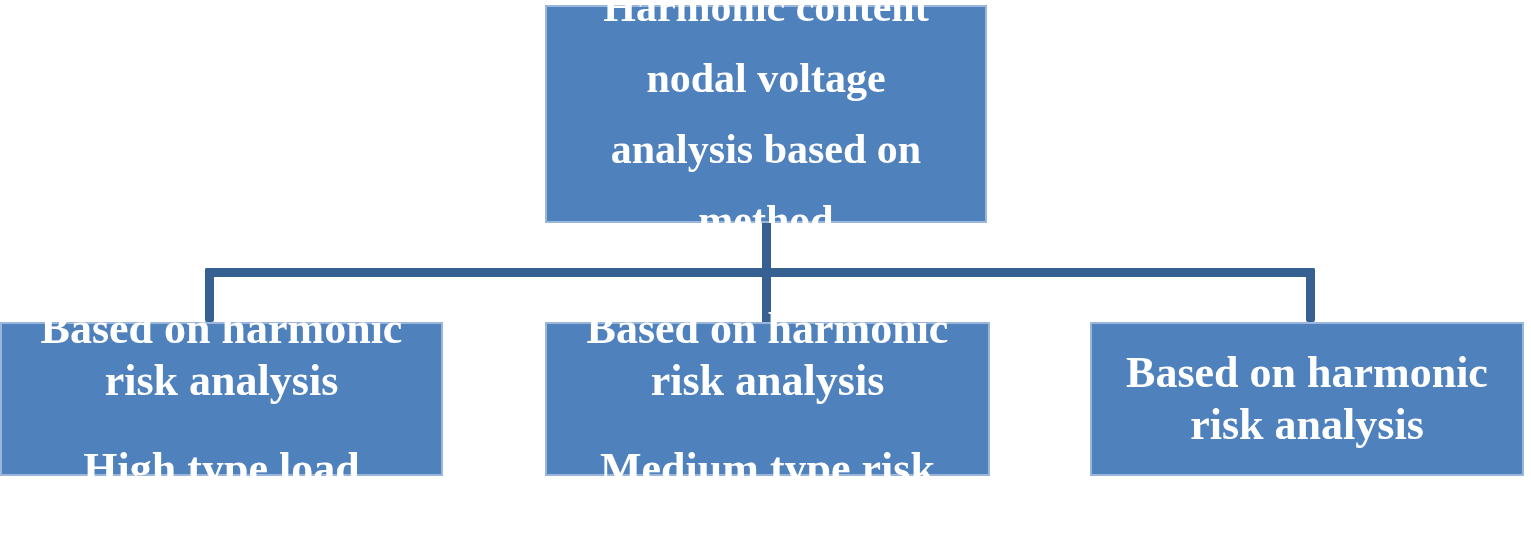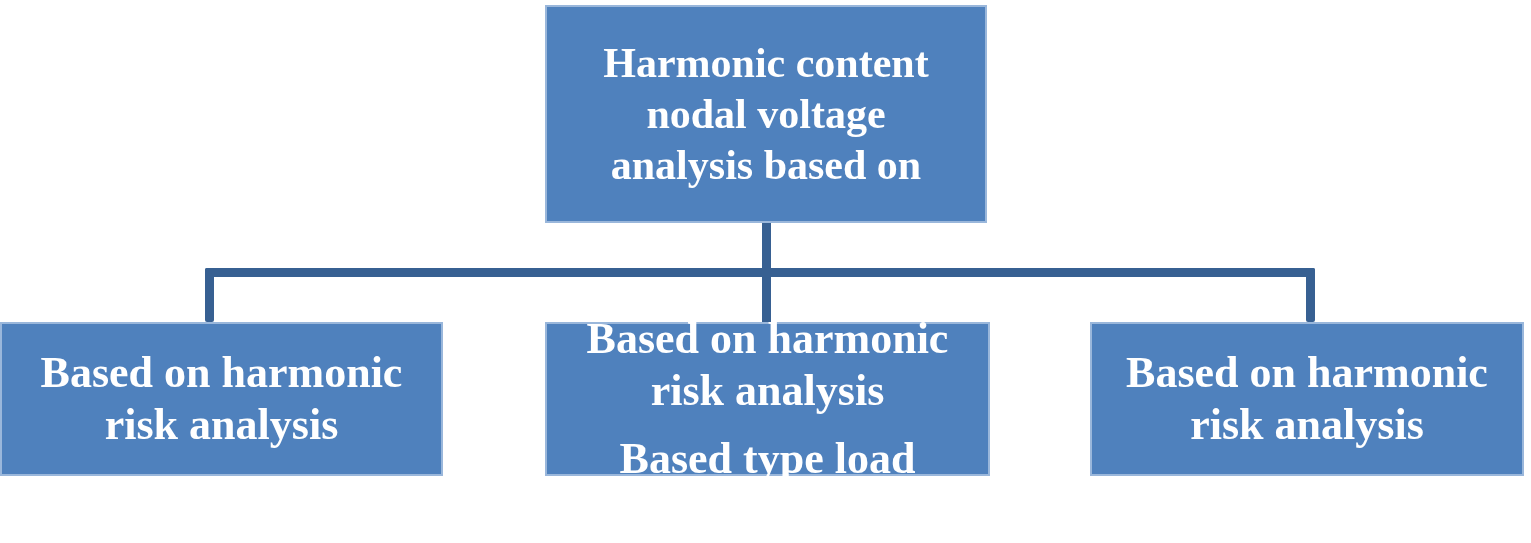--- a/index.html
+++ b/index.html
@@ -23,20 +23,21 @@
     position: absolute;
     background: var(--box-fill);
     border: 2px solid var(--box-border);
     color: var(--text);
     font-weight: bold;
     display: flex;
     flex-direction: column;
     align-items: center;
     justify-content: center;
     text-align: center;
+    gap: 20px;
   }
   .node.root {
     left: 545px; top: 5px; width: 442px; height: 218px;
     font-size: 42px;
     line-height: 51px;
   }
   .node.child {
     top: 322px; height: 154px;
     font-size: 44px;
     line-height: 52px;
@@ -57,40 +58,42 @@
 </style>
 </head>
 <body>
 
 <div class="canvas">
 
   <div class="node root">
     <span class="line">Harmonic content</span>
     <span class="line">nodal voltage</span>
     <span class="line">analysis based on</span>
+    <span class="line">method</span>
   </div>
 
   <div class="connector conn-stem"></div>
   <div class="connector conn-rail"></div>
   <div class="connector conn-drop-l"></div>
   <div class="connector conn-drop-r"></div>
 
   <div class="node child child-1">
     <div class="title-block">
       <span class="line">Based on harmonic</span>
       <span class="line">risk analysis</span>
     </div>
+    <span class="line load-line">High type load</span>
   </div>
 
   <div class="node child child-2">
     <div class="title-block">
       <span class="line">Based on harmonic</span>
       <span class="line">risk analysis</span>
     </div>
-    <span class="line load-line">Based type load</span>
+    <span class="line load-line">Medium type risk</span>
   </div>
 
   <div class="node child child-3">
     <div class="title-block">
       <span class="line">Based on harmonic</span>
       <span class="line">risk analysis</span>
     </div>
   </div>
 
 </div>

